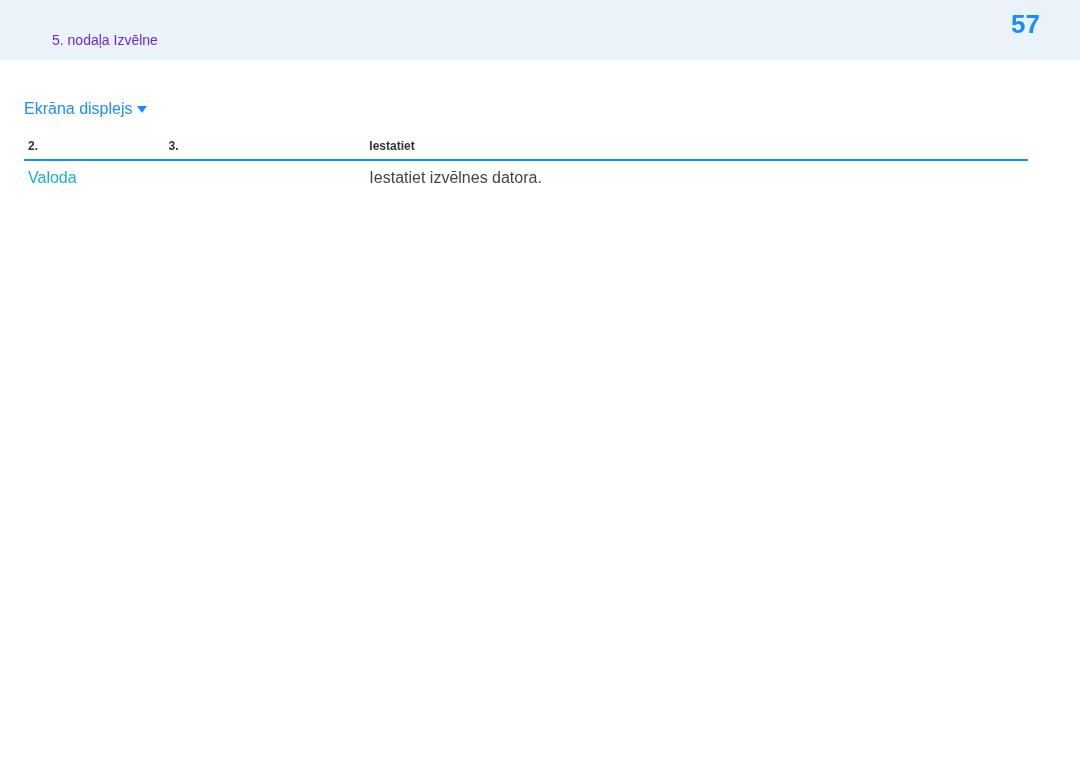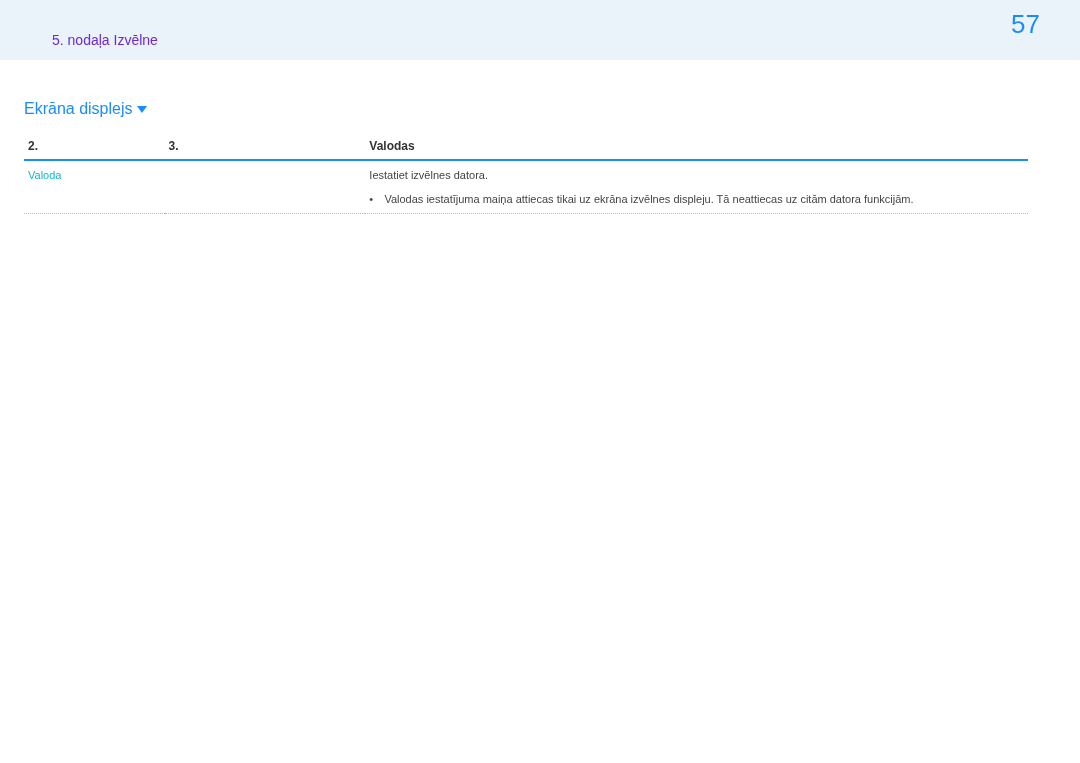--- a/index.html
+++ b/index.html
@@ -24,21 +24,21 @@
       justify-content: space-between;
       padding: 0 40px 12px 52px;
     }
     .breadcrumb {
       color: #6d28d9;
       font-size: 14px;
     }
     .page-number {
       color: #1a8cff;
       font-size: 26px;
-      font-weight: 400;
+      font-weight: 700;
       align-self: center;
     }
     .content {
       padding: 40px 52px 0 24px;
     }
     .section-title {
       color: #1a8cff;
       font-size: 16px;
       font-weight: 400;
       margin-bottom: 15px;
@@ -71,21 +71,21 @@
       width: 14%;
     }
     th.col2 {
       width: 20%;
     }
     th.col3 {
       width: 66%;
     }
     td {
       padding: 8px 4px;
-      font-size: 11px;
+      font-size: 16px;
       color: #444;
       vertical-align: top;
     }
     tr.dotted-border td {
       border-bottom: 1px dotted #bbb;
     }
     .link-text {
       color: #14b5c8;
     }
     .body-text {
@@ -115,30 +115,23 @@
   <div class="section-title">
     <span>Ekrāna displejs</span>
     <span class="triangle-down"></span>
   </div>
 
   <table>
     <thead>
       <tr>
         <th class="col1">2.</th>
         <th class="col2">3.</th>
-        <th class="col3">Valodas</th>
+        <th class="col3">Iestatiet</th>
       </tr>
     </thead>
     <tbody>
       <tr>
         <td colspan="2" class="link-text">Valoda</td>
         <td class="body-text">Iestatiet izvēlnes datora.</td>
       </tr>
-      <tr class="dotted-border bullet-row">
-        <td colspan="2"></td>
-        <td class="body-text">
-          <span class="bullet">•</span>
-          <span>Valodas iestatījuma maiņa attiecas tikai uz ekrāna izvēlnes displeju. Tā neattiecas uz citām datora funkcijām.</span>
-        </td>
-      </tr>
     </tbody>
   </table>
 </div>
 
 </body></html>

